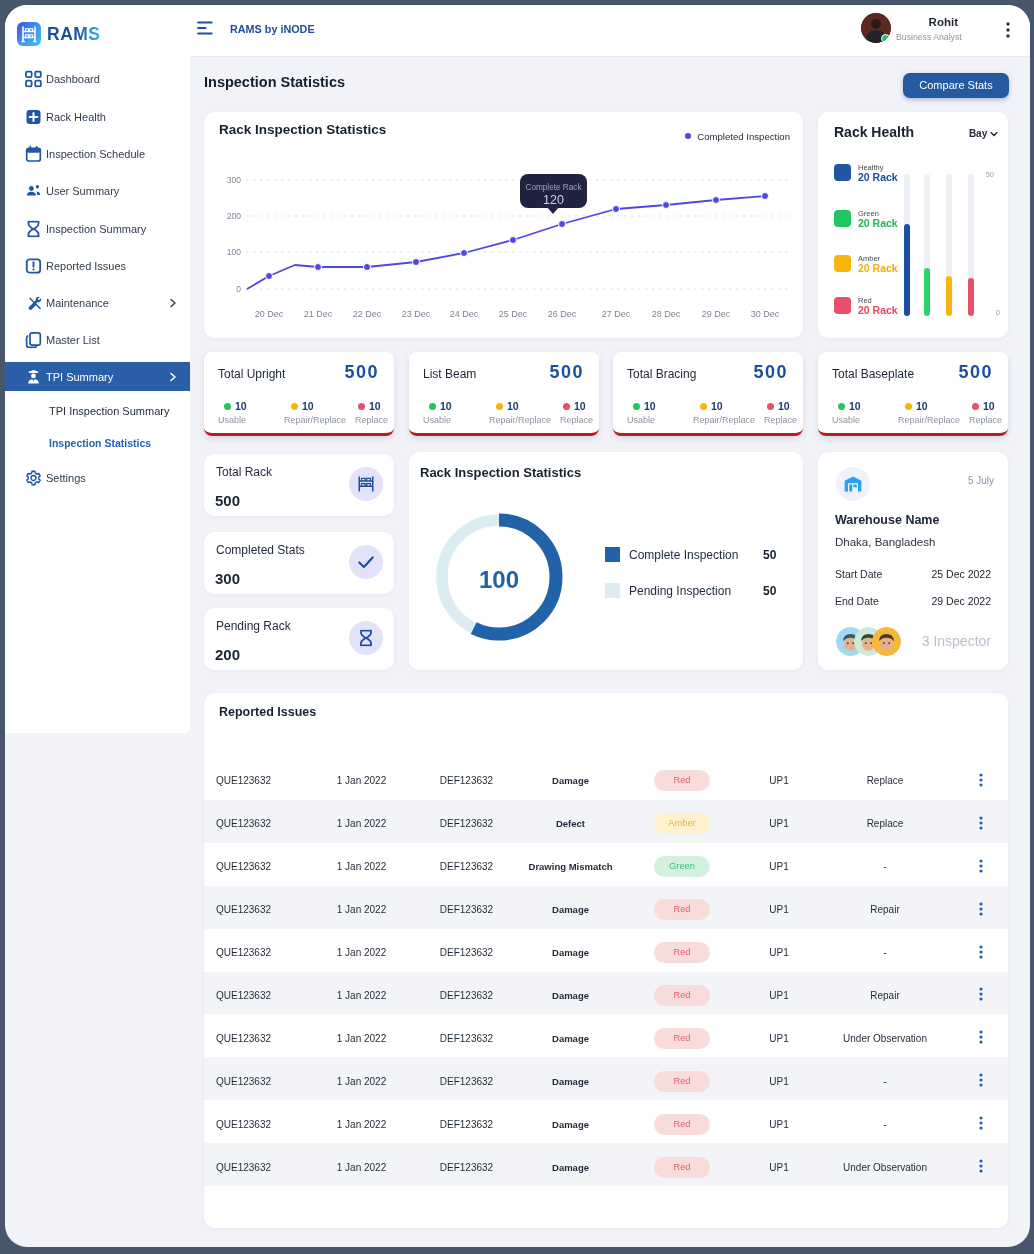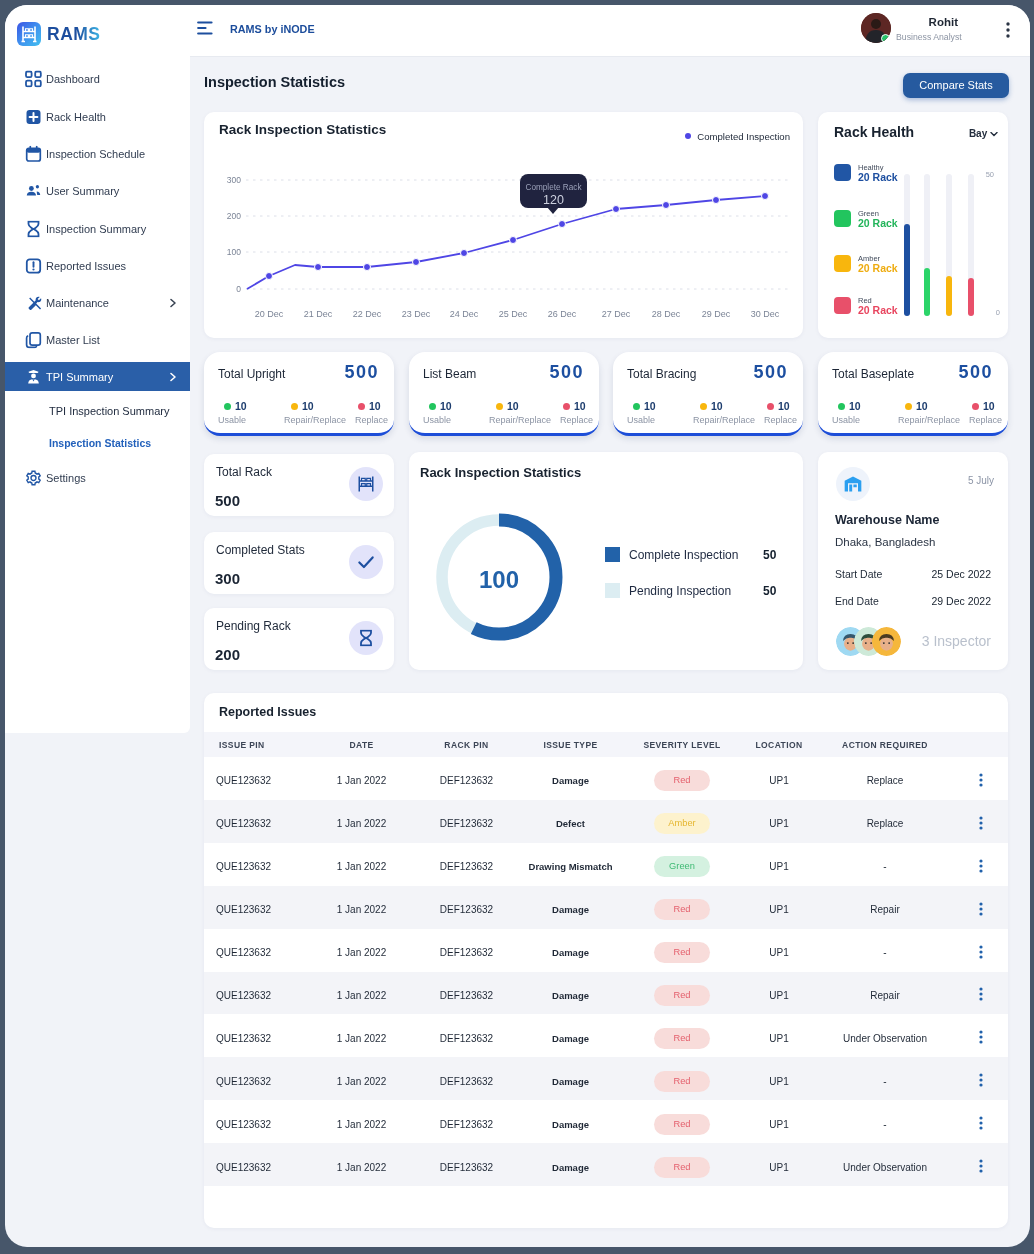--- a/index.html
+++ b/index.html
@@ -48,21 +48,21 @@
 .bay { position:absolute; right:10px; top:16px; font-size:10px; font-weight:bold; color:#232d3d; }
 .hl-item { position:absolute; left:16px; width:120px; }
 .hl-sq { position:absolute; left:0; top:0; width:17px; height:17px; border-radius:4px; }
 .hl-name { position:absolute; left:24px; top:-1px; font-size:7.5px; color:#424c5c; }
 .hl-val { position:absolute; left:24px; top:7px; font-size:10.5px; font-weight:bold; white-space:nowrap; }
 .track { position:absolute; width:6px; border-radius:3px; background:#eff0f6; top:62px; height:142px; }
 .fill { position:absolute; width:6px; border-radius:3px; bottom:0; }
 .hax { position:absolute; font-size:7.5px; color:#9aa2b2; }
 
 
-.stat { height:84px; border-radius:16px; border-bottom:3px solid #1d4ed8; box-shadow:0 3px 6px rgba(25,45,90,0.12); }
+.stat { height:84px; border-radius:8px; border-bottom:3px solid #b91c1c; box-shadow:0 3px 6px rgba(25,45,90,0.12); }
 .stat .t { position:absolute; left:14px; top:15px; font-size:12px; color:#1c2636; }
 .stat .v { position:absolute; right:15px; top:10px; font-size:18px; font-weight:bold; color:#1d4fa0; letter-spacing:1.5px; }
 .trio { position:absolute; top:48px; font-size:10.5px; font-weight:bold; color:#1d3d6e; white-space:nowrap; }
 .trio i { display:inline-block; width:7px; height:7px; border-radius:50%; margin-right:4px; }
 .trio-lb { position:absolute; top:63px; font-size:9px; color:#8c94a4; white-space:nowrap; }
 
 
 .mini { left:199px; width:190px; height:62px; }
 .mini .t { position:absolute; left:12px; top:11px; font-size:12px; color:#222c3c; }
 .mini .v { position:absolute; left:11px; top:38px; font-size:15px; font-weight:bold; color:#1b2534; }
@@ -468,30 +468,20 @@
       <path d="M6.5 13 Q7 6.5 13.5 6.5 Q20 6.5 20.5 13 Q17 9.5 13.5 10 Q10 9.5 6.5 13z" fill="#4a3a22"></path>
       <circle cx="11" cy="15" r="0.9" fill="#333"></circle>
           <circle cx="16" cy="15" r="0.9" fill="#333"></circle>
     </svg>
       </div>
     <div class="wh-ins">3 Inspector</div>
   </div>
 
   <div class="card c-table">
     <div class="tbl-title">Reported Issues</div>
-    <div class="thead">
-      <div class="c1">ISSUE PIN</div>
-        <div class="c2 cc">DATE</div>
-        <div class="c3 cc">RACK PIN</div>
-      <div class="c4 cc">ISSUE TYPE</div>
-        <div class="c5 cc">SEVERITY LEVEL</div>
-        <div class="c6 cc">LOCATION</div>
-      <div class="c7 cc">ACTION REQUIRED</div>
-        <div class="c8"></div>
-    </div>
     <div id="rows">
         <div class="trow " style="top:64px">
       <div class="c1">QUE123632</div>
           <div class="c2 cc">1 Jan 2022</div>
           <div class="c3 cc">DEF123632</div>
       <div class="c4 cc">Damage</div>
       <div class="c5 cc"><span class="badge b-red">Red</span></div>
       <div class="c6 cc">UP1</div>
           <div class="c7 cc">Replace</div>
       <div class="c8 cc"><svg width="4" height="14" viewBox="0 0 4 14">

